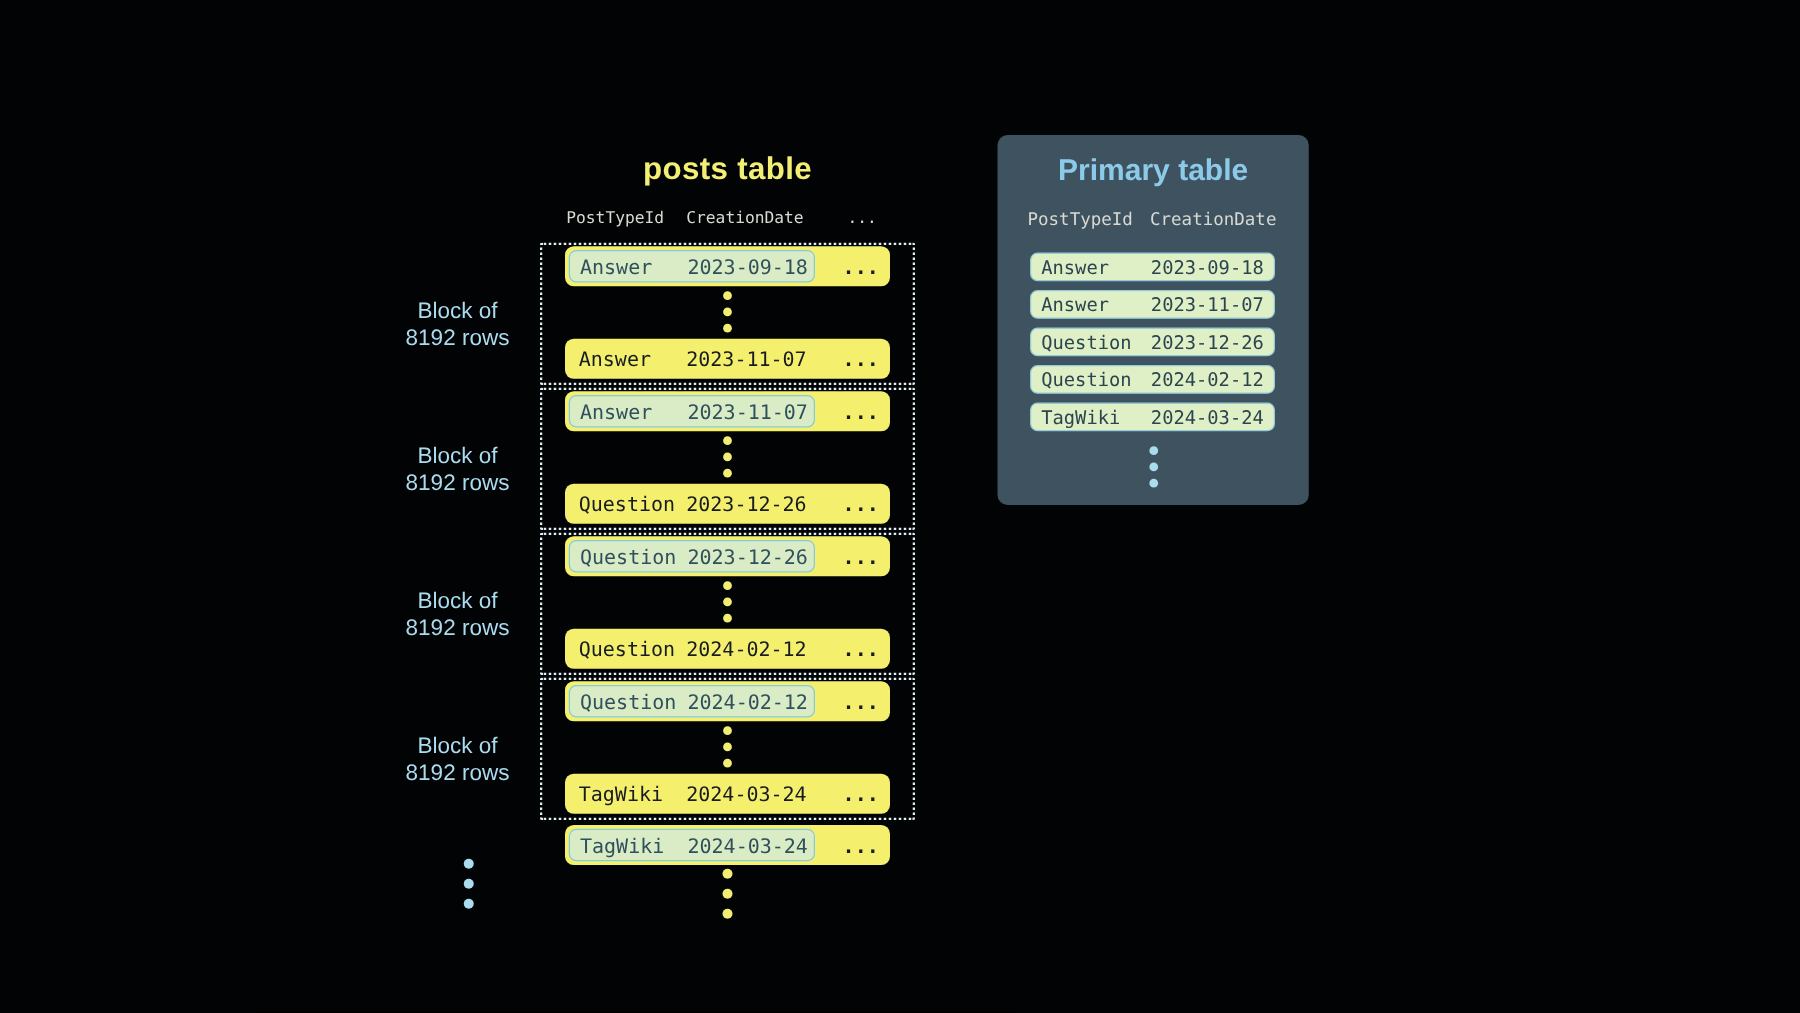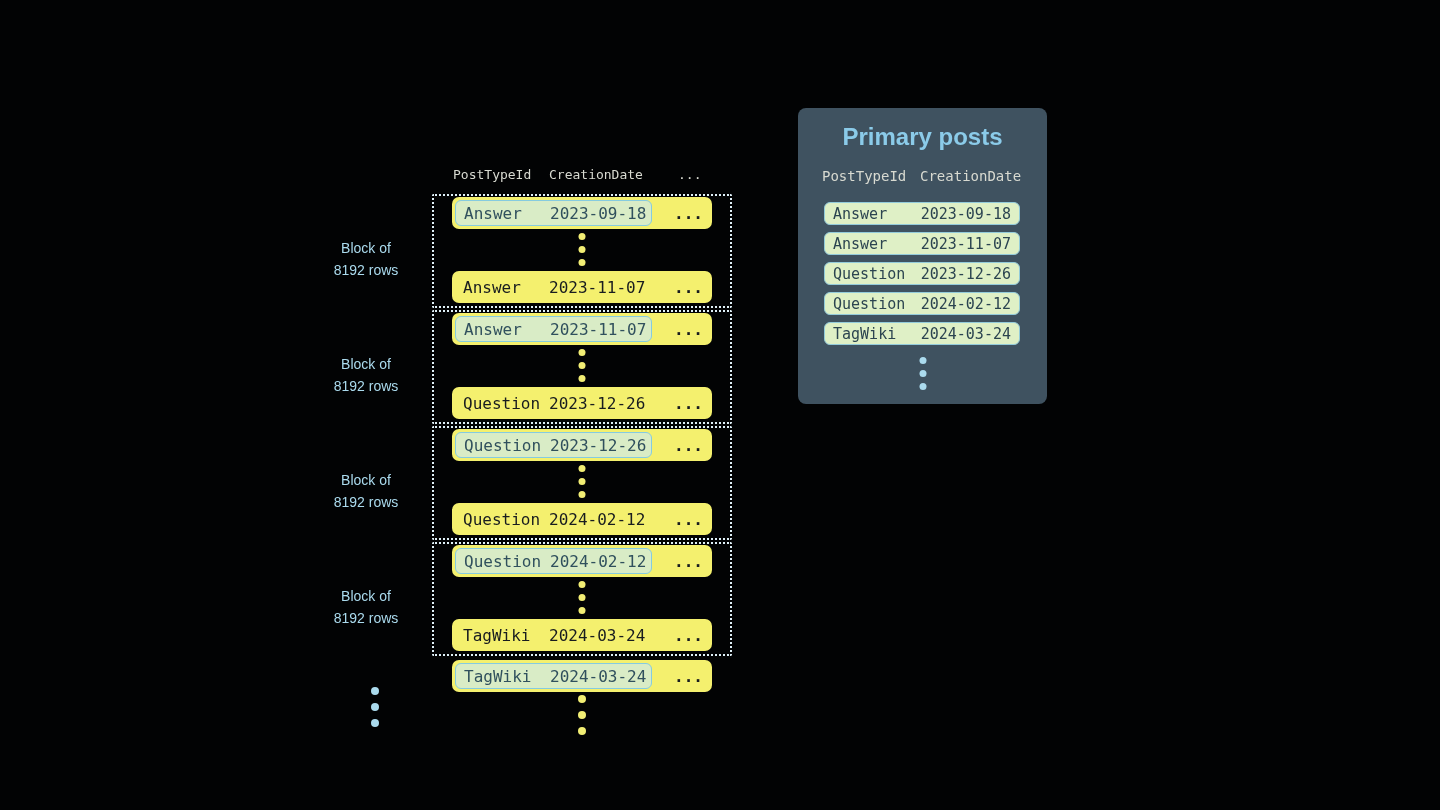--- a/index.html
+++ b/index.html
@@ -64,21 +64,21 @@
   .vdots { position:absolute; display:flex; flex-direction:column; align-items:center; gap:6px; }
   .vdots i { display:block; width:7px; height:7px; border-radius:50%; }
   .vdots.yellow i { background:var(--dot-yellow,#f2ee74); }
   .vdots.blue i   { background:var(--label-blue,#abdbee); }
   .vdots.in-block { left:50%; transform:translateX(-50%); top:37px; }
   .vdots.big { gap:8px; }
   .vdots.big i { width:8px; height:8px; }
 
   .blk-label {
     position:absolute; left:306px; width:120px; text-align:center;
-    color:var(--label-blue,#abdbee); font-size:14px; line-height:21.5px; font-weight:400;
+    color:var(--label-blue,#abdbee); font-size:18px; line-height:21.5px; font-weight:400;
   }
 
   
   .panel {
     position:absolute; left:798px; top:108px; width:249px; height:296px;
     background:var(--panel-bg,#3f5260); border-radius:8px;
   }
   .panel-title {
     position:absolute; top:15px; left:0; width:100%; text-align:center;
     color:var(--panel-title-blue,#8bcbe9); font-size:24px; font-weight:600;
@@ -100,20 +100,21 @@
   .p-row .cell { font-size:15px; color:var(--highlight-text-dark,#2b4450); }
   .p-row .cell.type { left:8px; }
   .p-row .cell.date { left:auto; right:8px; }
   .panel .vdots { left:50%; transform:translateX(-50%); top:249px; }
 </style>
 </head>
 <body>
 
 <div class="canvas">
 
+  <div class="pt-title">posts table</div>
 
   <div class="pt-header">
     <span class="h-type">PostTypeId</span>
     <span class="h-date">CreationDate</span>
     <span class="h-more">...</span>
   </div>
 
   <div class="block" style="top:194px">
     <div class="row first">
       <div class="pill hl">
@@ -232,21 +233,21 @@
       <i></i>
       <i></i>
     </div>
   <div class="vdots yellow big" style="left:582px; top:695px; transform:translateX(-50%)">
       <i></i>
       <i></i>
       <i></i>
     </div>
 
   <div class="panel">
-    <div class="panel-title">Primary posts</div>
+    <div class="panel-title">Primary table</div>
     <div class="panel-header">
       <span class="h-type">PostTypeId</span>
       <span class="h-date">CreationDate</span>
     </div>
 
     <div class="p-row" style="top:94px">
       <span class="cell type">Answer</span>
       <span class="cell date">2023-09-18</span>
     </div>
     <div class="p-row" style="top:124px">

